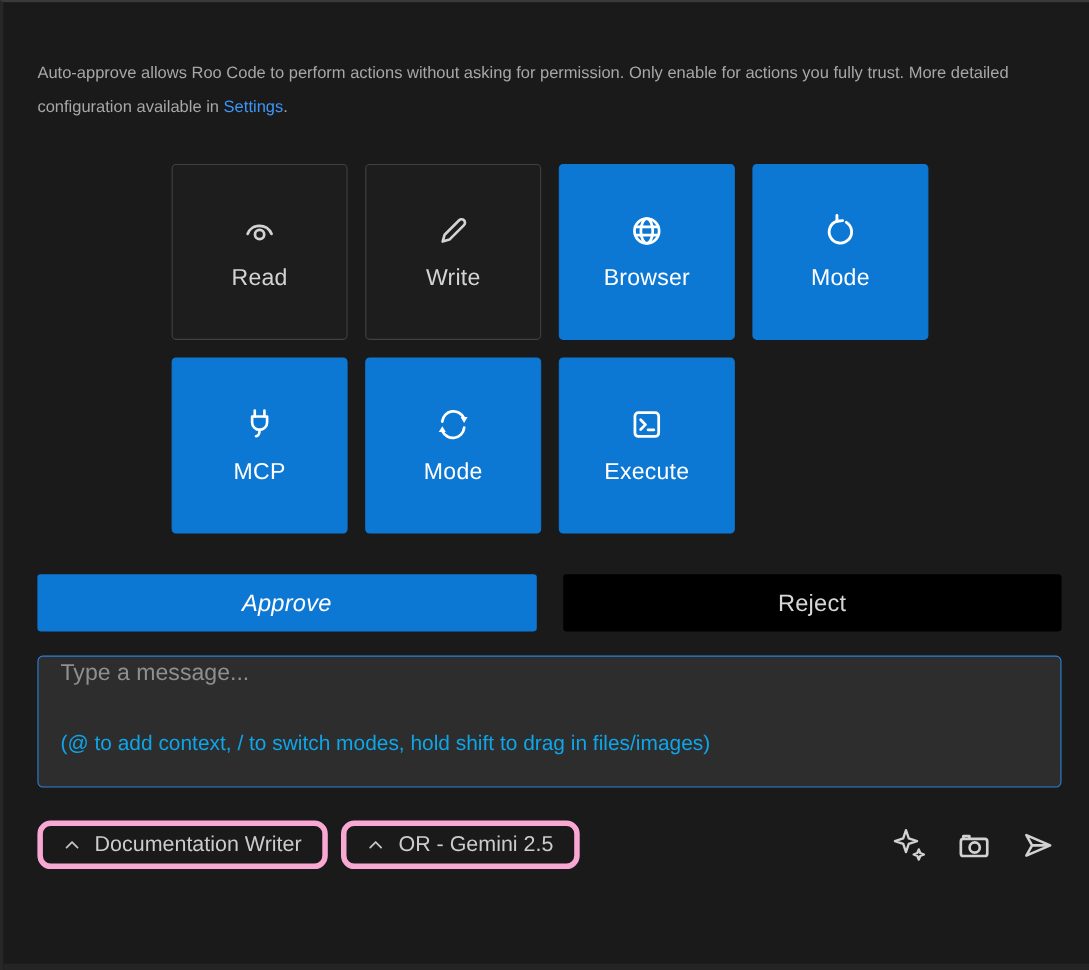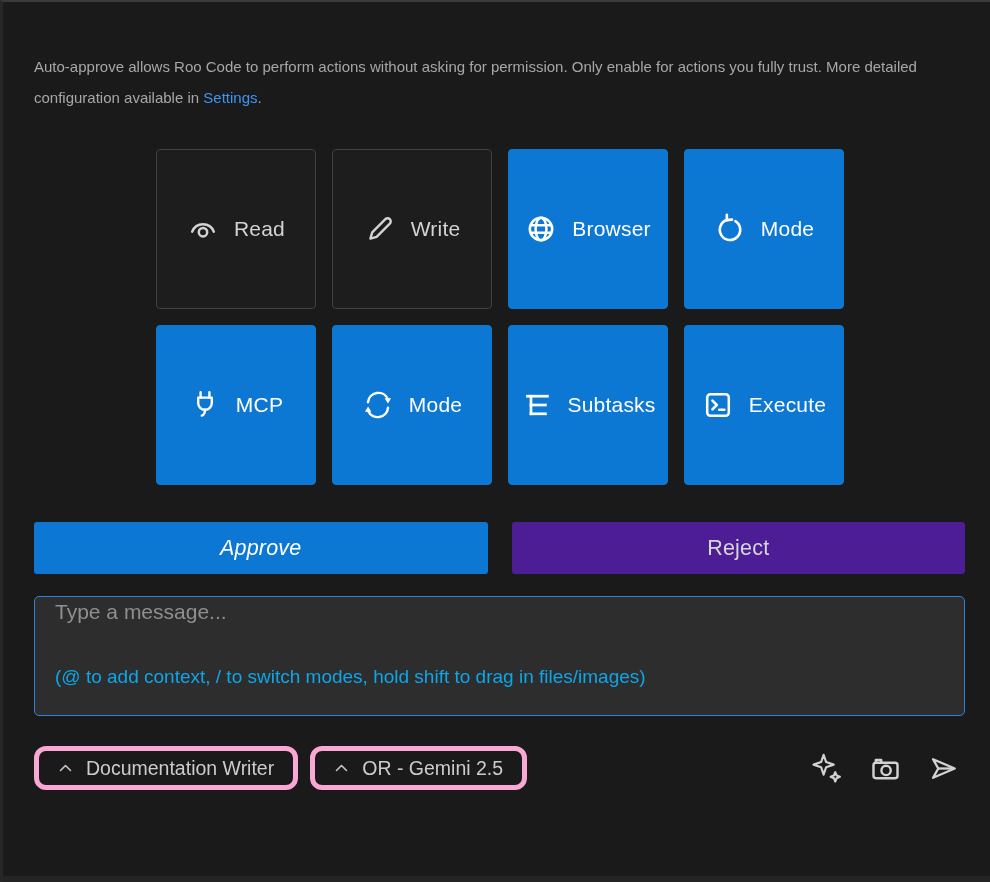--- a/index.html
+++ b/index.html
@@ -32,36 +32,36 @@
   .settings-link { color:#3d95f5; cursor:pointer; text-decoration:none; }
   .desc-period { color:#a7a7a7; }
 
   
   .grid {
     margin:36px 0 0 122px;
     display:grid; grid-template-columns:repeat(4,160px);
     grid-auto-rows:160px; gap:16px;
   }
   .tile {
-    display:flex; align-items:center; justify-content:center;
+    display:flex; flex-direction:column; align-items:center; justify-content:center;
     gap:15px; border-radius:4px; cursor:pointer;
     background:#1d1d1d; border:1px solid #414141; color:#d3d3d3;
   }
   .tile.on { background:#0d78d4; border-color:#0d78d4; color:#ffffff; }
   .tile .ticon { display:flex; }
   .tile .tlabel { font-size:21px; letter-spacing:.2px; }
 
   
   .action-row { display:flex; gap:24px; margin-top:37px; }
   .btn {
     flex:1 1 0; height:52px; border:none; border-radius:3px;
     font-family:inherit; font-size:21.5px; cursor:pointer; letter-spacing:.2px;
   }
   .btn-approve { background:#0d78d4; color:#ffffff;font-style:italic; }
-  .btn-reject  { background:#4c1d95; color:#d6d6d6; }
+  .btn-reject  { background:#000000; color:#d6d6d6; }
 
   
   .composer {
     position:relative; margin-top:22px; height:120px;
     background:#2d2d2d; border:1.5px solid #2f81d9; border-radius:5px;
     padding:3px 20px;
   }
   .composer textarea {
     width:100%; height:58px; background:transparent; border:none; outline:none;
     resize:none; font-family:inherit; font-size:21px; color:#cccccc;
@@ -159,31 +159,20 @@
           <svg width="32" height="32" viewBox="0 0 16 16" fill="none" stroke="currentColor" stroke-width="1.25" stroke-linecap="round">
             <path d="M3.0 6.6 A5.2 5.2 0 0 1 12.9 5.0"></path>
             <polygon points="12.95,7.3 11.35,4.6 14.55,4.6" fill="currentColor" stroke="none"></polygon>
             <path d="M13.0 9.4 A5.2 5.2 0 0 1 3.1 11.0"></path>
             <polygon points="3.05,8.7 1.45,11.4 4.65,11.4" fill="currentColor" stroke="none"></polygon>
           </svg>
         </span>
         <span class="tlabel">Mode</span>
       </div>
 
-      <div class="tile on">
-        <span class="ticon">
-          <svg width="32" height="32" viewBox="0 0 16 16" fill="none" stroke="currentColor" stroke-width="1.35" stroke-linecap="square">
-            <path d="M3.2 3.6 H13.2"></path>
-            <path d="M5.0 3.6 V12.4"></path>
-            <path d="M5.0 8.0 H12.2"></path>
-            <path d="M5.0 12.4 H12.2"></path>
-          </svg>
-        </span>
-        <span class="tlabel">Subtasks</span>
-      </div>
 
       <div class="tile on">
         <span class="ticon">
           <svg width="32" height="32" viewBox="0 0 16 16" fill="none" stroke="currentColor" stroke-width="1.25" stroke-linecap="round" stroke-linejoin="round">
             <rect x="2.6" y="2.6" width="10.8" height="10.8" rx="1.6"></rect>
             <polyline points="5.2,5.8 7.4,8 5.2,10.2"></polyline>
             <path d="M8.6 10.4 H11.2"></path>
           </svg>
         </span>
         <span class="tlabel">Execute</span>

